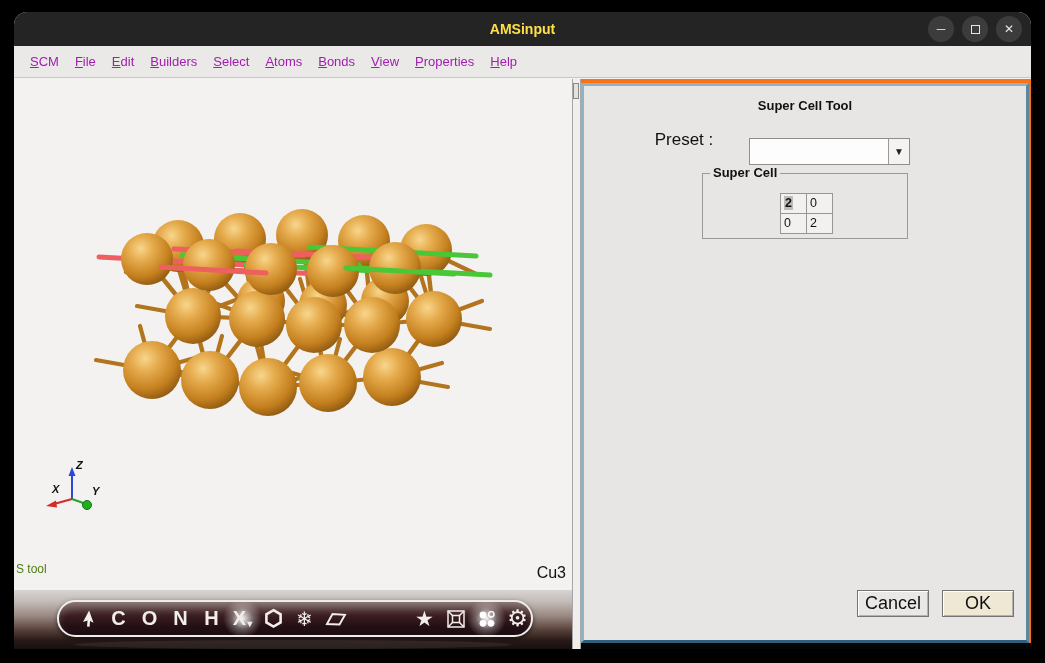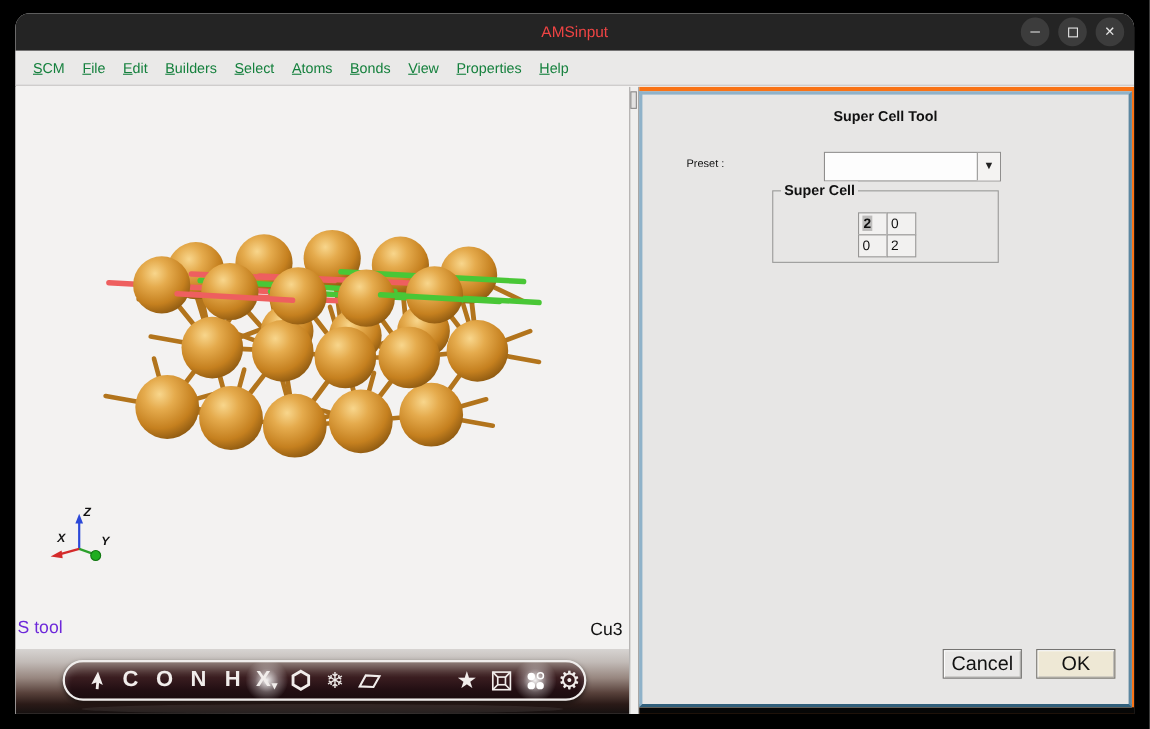--- a/index.html
+++ b/index.html
@@ -5,39 +5,39 @@
   * { margin:0; padding:0; box-sizing:border-box; }
   html,body { width:1045px; height:663px; background:#000; overflow:hidden;
               font-family:"Liberation Sans", sans-serif; }
 
   #window { position:absolute; left:14px; top:12px; width:1017px; height:637px;
             border-radius:13px 13px 0 0; overflow:hidden; background:#f3f2f1; }
 
   
   .titlebar { position:relative; height:34px; background:#242424; }
   .titlebar .title { position:absolute; left:0; right:0; top:0; height:34px;
-      line-height:34px; text-align:center; color:#ef4444; font-size:14px; font-weight:normal; }
+      line-height:34px; text-align:center; color:#fde047; font-size:14px; font-weight:bold; }
   .winctl { position:absolute; right:9px; top:4px; display:flex; gap:8px; }
   .ctl { width:26px; height:26px; border-radius:50%; background:#3c3c3c; color:#e6e6e6;
          display:flex; align-items:center; justify-content:center; font-size:12px; cursor:default; }
   .ctl .maxbox { width:9px; height:9px; border:1.5px solid #e6e6e6; display:block; }
 
   
   .menubar { height:32px; background:#eae9e8; border-bottom:1px solid #c7c6c5;
              display:flex; align-items:center; padding-left:8px; }
-  .menu-item { font-size:13px; color:#15803d; padding:4px 8px; line-height:31px; }
+  .menu-item { font-size:13px; color:#a21caf; padding:4px 8px; line-height:31px; }
   .menu-item u { text-decoration:underline; }
 
   
   .main { position:absolute; top:67px; bottom:0; left:0; right:0; display:flex; }
 
   
   .viewer { position:relative; width:558px; background:#f3f2f1; overflow:hidden; }
   .viewer svg.mol { position:absolute; left:0; top:0; }
-  .status-left  { position:absolute; left:2px;  top:483px; font-size:16px; color:#6d28d9; }
+  .status-left  { position:absolute; left:2px;  top:483px; font-size:12px; color:#4d7c0f; }
   .status-right { position:absolute; right:6px; top:485px; font-size:16px; color:#111; }
   .axis { position:absolute; left:26px; top:378px; }
 
   
   .deck { position:absolute; left:0; right:0; bottom:0; height:59px;
           background:linear-gradient(180deg,#d7d4d2 0%,#c2bbb7 20%,#97867f 45%,#57403a 68%,#2a1a17 85%,#151010 100%); }
   .pill { position:absolute; left:43px; top:10px; width:476px; height:37px; border-radius:20px;
           border:2px solid #efedec; display:flex; align-items:center; padding:0 13px;
           background:linear-gradient(180deg,#77625d 0%,#3a1d20 42%,#230f13 75%,#1b0c0f 100%);
           box-shadow:0 2px 5px rgba(0,0,0,.55), inset 0 5px 7px rgba(255,255,255,.16); }
@@ -56,22 +56,22 @@
   .sash { width:9px; background:#f0efee; border-left:1px solid #a8a7a6; border-right:1px solid #a8a7a6; position:relative; }
   .sash .grip { position:absolute; top:4px; left:0px; width:6px; height:16px;
                 background:#e3e2e1; border:1px solid #8a8988; }
 
   
   .panel-wrap { flex:1; background:#f97316; padding:4px 2px 0 0; border-bottom:6px solid #060606; }
   .panel { position:relative; width:100%; height:100%; background:#e7e6e5;
            border:3px solid; border-color:#8fb2c9 #5d87a0 #31607c #8fb2c9; }
   .panel-title { position:absolute; left:0; right:0; top:12px; text-align:center;
                  font-size:13px; font-weight:bold; color:#111; }
-  .preset-label { position:absolute; left:40px; top:58px; width:120px; text-align:left;
-                  font-size:10px; color:#111; }
+  .preset-label { position:absolute; left:40px; top:44px; width:120px; text-align:center;
+                  font-size:17px; color:#111; }
   .combo { position:absolute; left:165px; top:52px; width:161px; height:27px;
            background:#fdfdfd; border:1px solid #8f8e8d; display:flex; }
   .combo .value { flex:1; font-size:13px; line-height:25px; padding-left:4px; color:#111; }
   .combo .btn { width:21px; border-left:1px solid #9a9998; display:flex; align-items:center;
                 justify-content:center; font-size:10px; color:#222; background:#f4f3f2; }
 
   .groupbox { position:absolute; left:118px; top:87px; width:206px; height:66px;
               border:1px solid #9a9998; }
   .groupbox .legend { position:absolute; top:-9px; left:7px; background:#e7e6e5;
                       padding:0 3px; font-size:13px; font-weight:bold; color:#111; }

